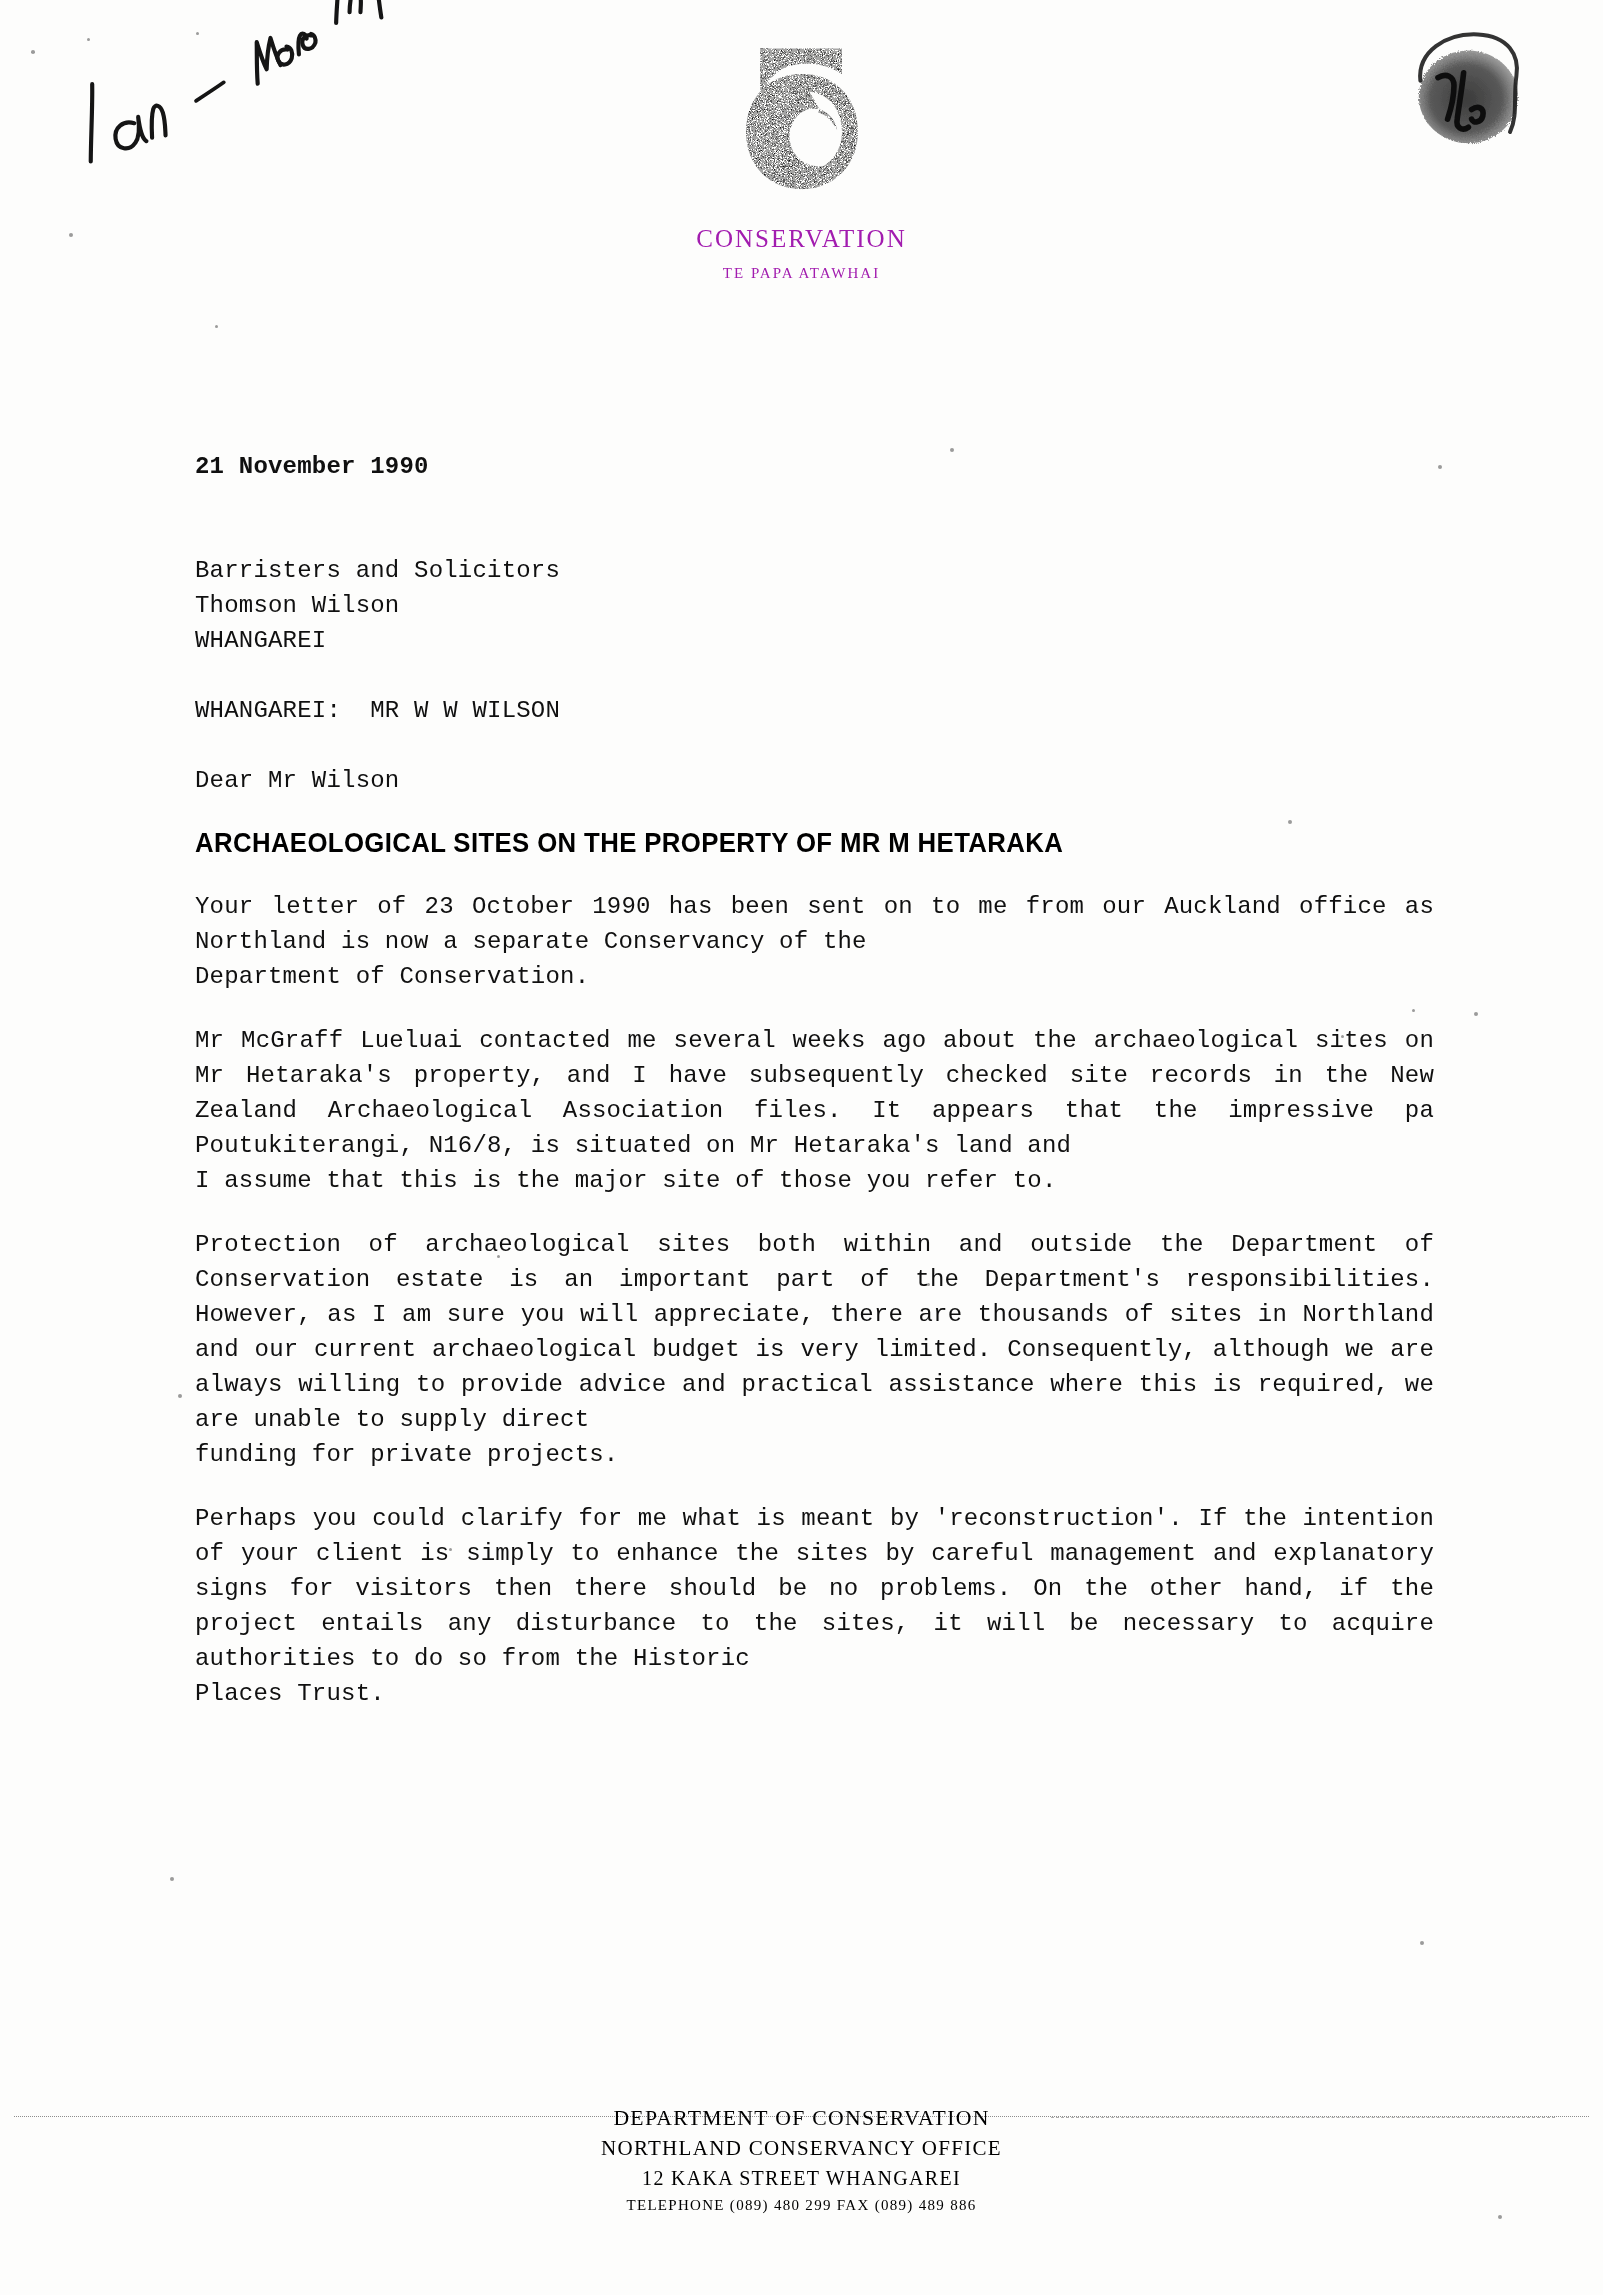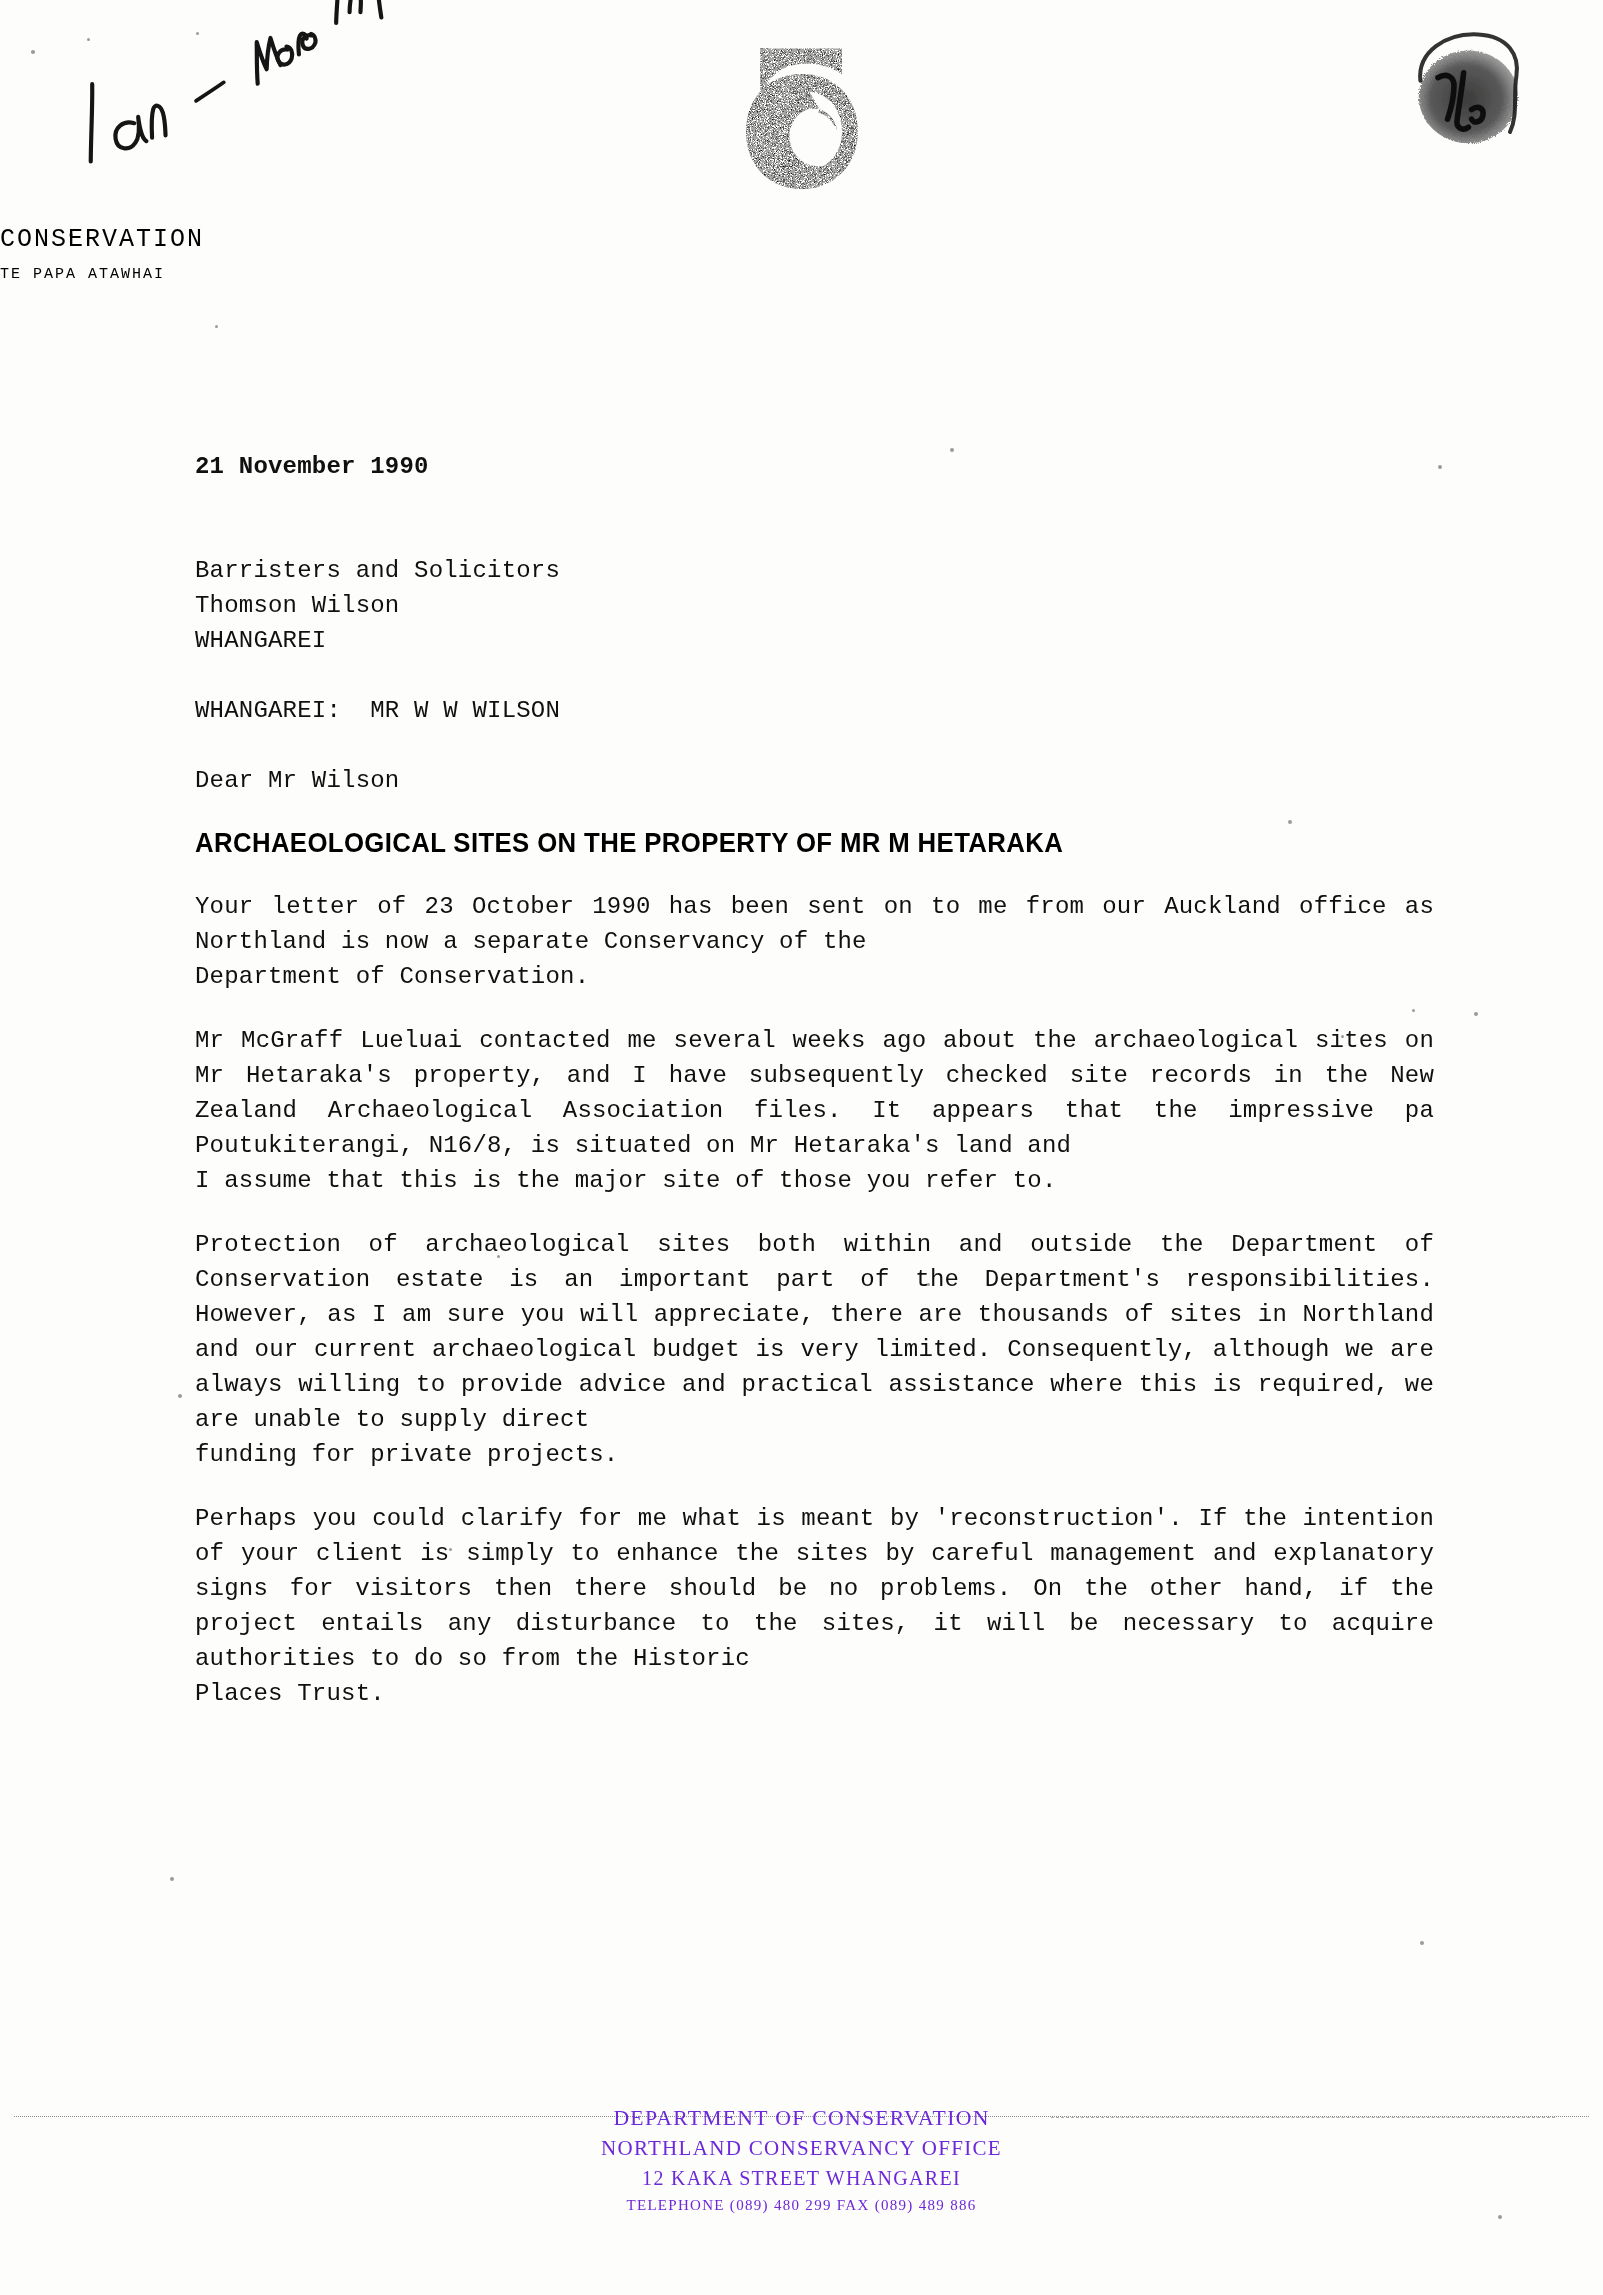--- a/index.html
+++ b/index.html
@@ -49,24 +49,24 @@
     text-align: center;
   }
   .logo-wrap {
     display: inline-block;
     width: 160px;
     height: 168px;
     position: relative;
   }
   .logo-wrap svg { display: block; width: 100%; height: 100%; }
   .lh-line1, .lh-line2 {
-    font-family: Liberation Mono, monospace;
+    font-family: Liberation Serif, serif;
     letter-spacing: 2px;
-    color: #000000;
-    text-align: left;
+    color: #a21caf;
+    text-align: center;
   }
   .lh-line1 {
     font-size: 25px;
     margin-top: 11.2px;
   }
   .lh-line2 {
     font-size: 15px;
     margin-top: 12px;
   }
 
@@ -138,21 +138,21 @@
     border-top: 1.6px dashed #8a8a8a;
     opacity: 0.7;
   }
   .footer {
     position: absolute;
     left: 0;
     right: 0;
     top: 2106px;
     text-align: center;
     font-family: "Liberation Serif", "DejaVu Serif", serif;
-    color: #6d28d9;
+    color: #000000;
   }
   .footer div { letter-spacing: 1.3px; }
   .f1 { font-size: 21.7px; }
   .f2 { font-size: 21px; margin-top: 4.8px; }
   .f3 { font-size: 20px; margin-top: 6.4px; }
   .f4 { font-size: 20px; margin-top: 6.4px; }
   .f5 { font-size: 15px; margin-top: 6.4px; }
 </style>
 </head>
 <body>

